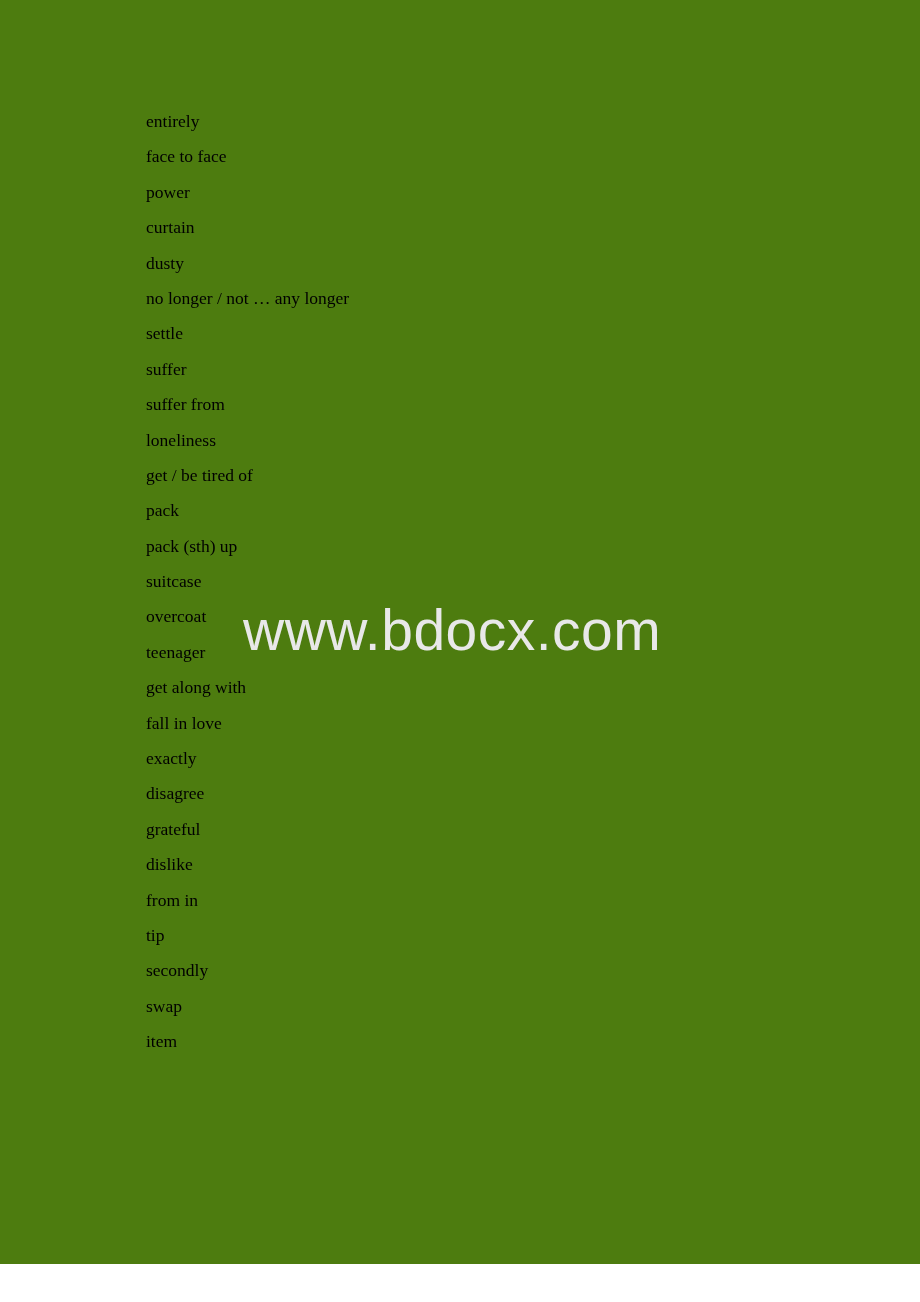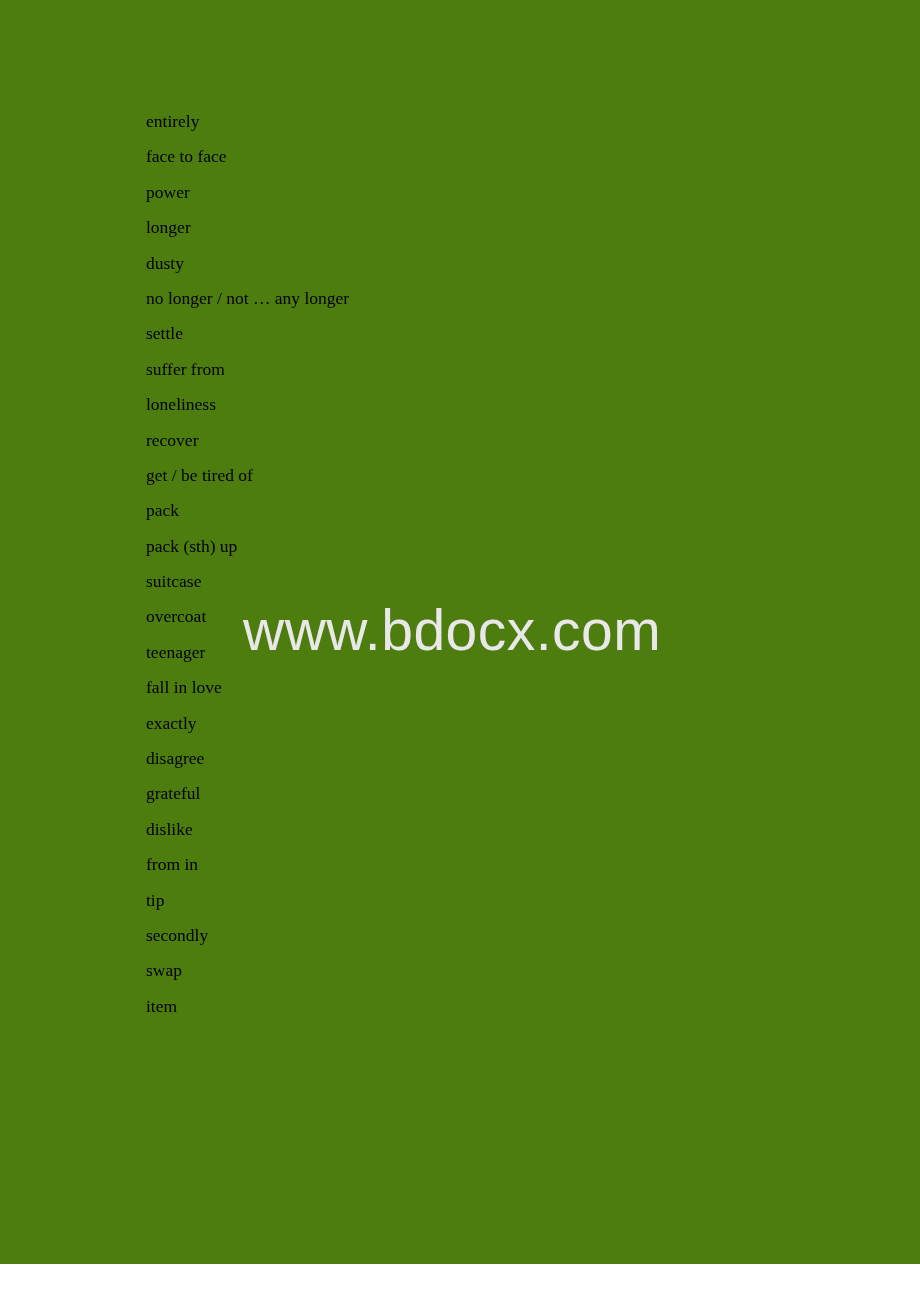--- a/index.html
+++ b/index.html
@@ -63,33 +63,34 @@
 <body>
 
 <div id="page">
 
   <div id="watermark">www.bdocx.com</div>
 
   <ul id="vocab-list">
       <li>entirely</li>
       <li>face to face</li>
       <li>power</li>
-      <li>longer</li>
+      <li>curtain</li>
       <li>dusty</li>
       <li>no longer / not … any longer</li>
       <li>settle</li>
+      <li>suffer</li>
       <li>suffer from</li>
       <li>loneliness</li>
-      <li>recover</li>
       <li>get / be tired of</li>
       <li>pack</li>
       <li>pack (sth) up</li>
       <li>suitcase</li>
       <li>overcoat</li>
       <li>teenager</li>
+      <li>get along with</li>
       <li>fall in love</li>
       <li>exactly</li>
       <li>disagree</li>
       <li>grateful</li>
       <li>dislike</li>
       <li>from in</li>
       <li>tip</li>
       <li>secondly</li>
       <li>swap</li>
       <li>item</li>

